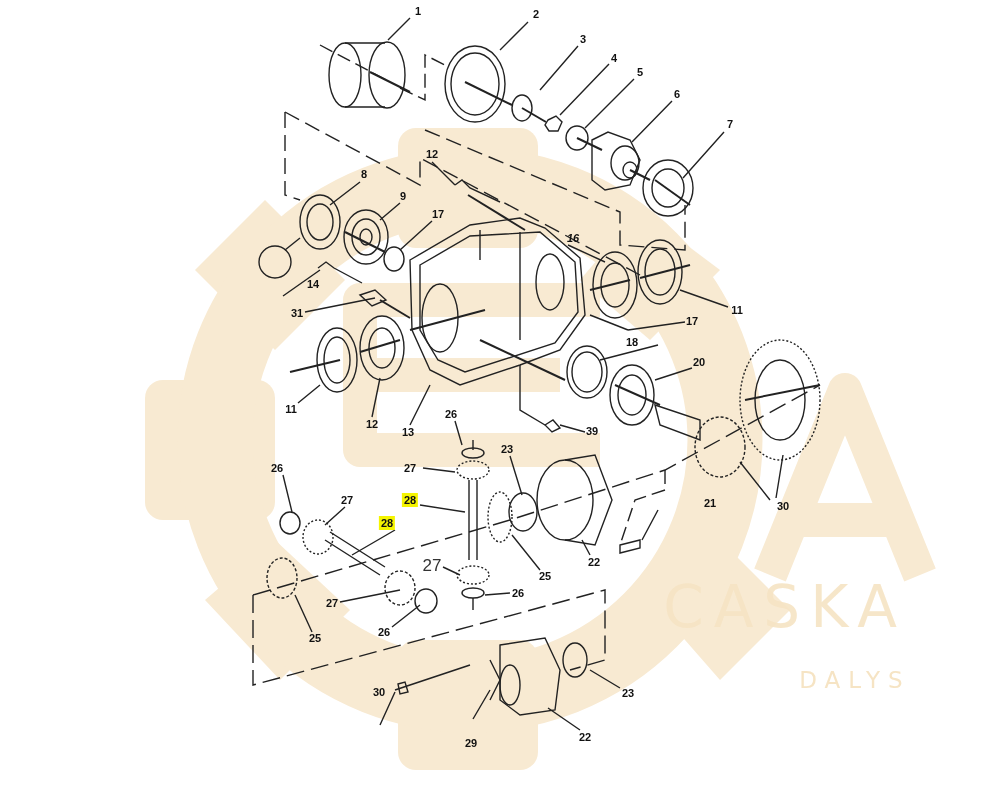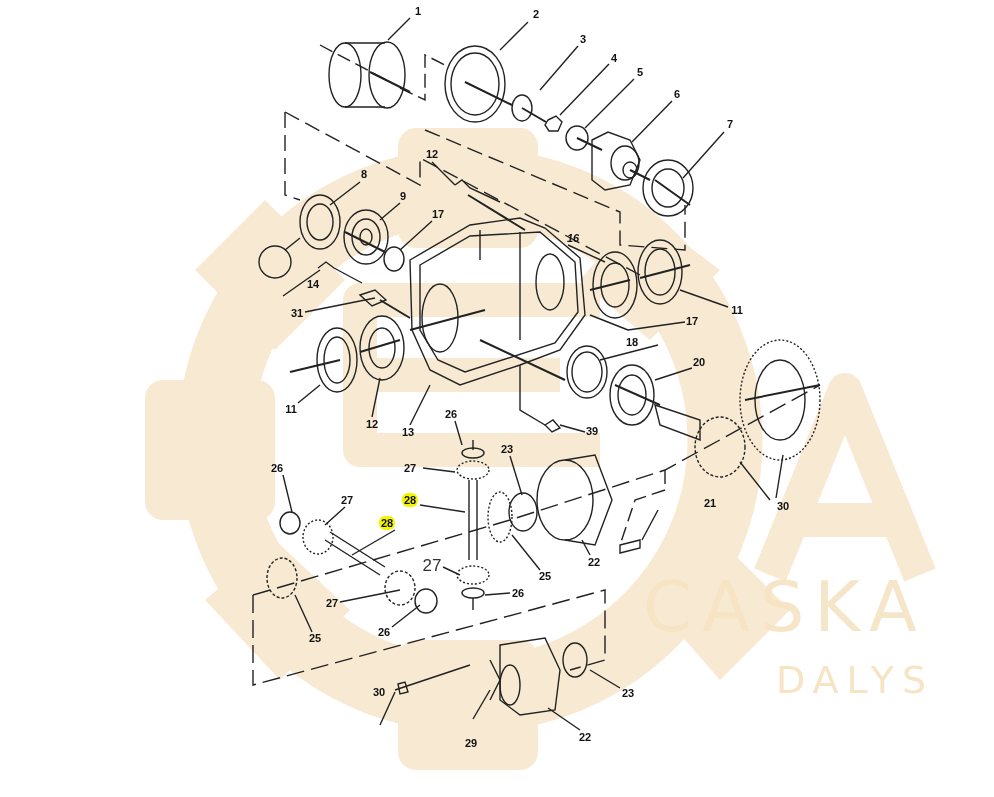--- a/index.html
+++ b/index.html
@@ -1,19 +1,19 @@
 <!DOCTYPE html>
 <html><head>
 <meta charset="utf-8">
 <style>
   html, body { margin: 0; padding: 0; background: #ffffff; }
   body { width: 994px; height: 797px; position: relative; overflow: hidden; font-family: "Liberation Sans", sans-serif; }
   #diagram { position: absolute; left: 0; top: 0; width: 994px; height: 797px; }
   .lbl { position: absolute; font-family: "Liberation Sans", sans-serif; font-weight: bold; font-size: 11px; color: #111; line-height: 12px; transform: translate(-50%, -50%); white-space: nowrap; }
-  .lbl.hl { background: #f5f500; padding: 1px 2px; border-radius: 6px; }
+  .lbl.hl { background: #f5f500; padding: 1px 2px; }
   .lbl.big { font-weight: normal; font-size: 17px; color: #333; }
   .wm { position: absolute; font-family: "DejaVu Sans", sans-serif; color: #f6e4c4; white-space: nowrap; transform: translate(-50%, -50%); }
 </style>
 </head>
 <body>
 
 <svg id="watermark-art" width="994" height="797" style="position:absolute;left:0;top:0" viewBox="0 0 994 797">
   <g fill="#f8ead2">
 
     <rect x="398" y="128" width="140" height="120" rx="18"></rect>
@@ -28,22 +28,22 @@
   <circle cx="470" cy="440" r="255" fill="none" stroke="#f8ead2" stroke-width="75"></circle>
 
   <g fill="none" stroke="#f8ead2" stroke-width="34" stroke-linejoin="round">
     <path d="M600 300 H360 V450 H600"></path>
     <path d="M360 375 H560"></path>
     <path d="M770 575 L845 390 L920 575"></path>
     <path d="M795 520 H895"></path>
   </g>
 </svg>
 
-<div class="wm" style="left:785px;top:607px;font-size:70px;letter-spacing:10px;opacity:0.9">CASKA</div>
-<div class="wm" style="left:855px;top:680px;font-size:38px;letter-spacing:8px">DALYS</div>
+<div class="wm" style="left:785px;top:607px;font-size:58px;letter-spacing:10px;opacity:0.9">CASKA</div>
+<div class="wm" style="left:855px;top:680px;font-size:23px;letter-spacing:8px">DALYS</div>
 
 <svg id="diagram" viewBox="0 0 994 797">
   <g fill="none" stroke="#222" stroke-width="1.4">
 
     <path d="M320 45 L390 82" stroke-dasharray="14 6"></path>
     <path d="M400 88 L425 100 L425 55 L445 65" stroke-dasharray="14 6"></path>
     <path d="M285 112 L420 185 L420 158 L640 275" stroke-dasharray="16 7"></path>
     <path d="M285 112 L285 195 L300 200" stroke-dasharray="16 7"></path>
     <path d="M425 130 L620 212 L620 245 L685 250 L685 205" stroke-dasharray="16 7"></path>
 

